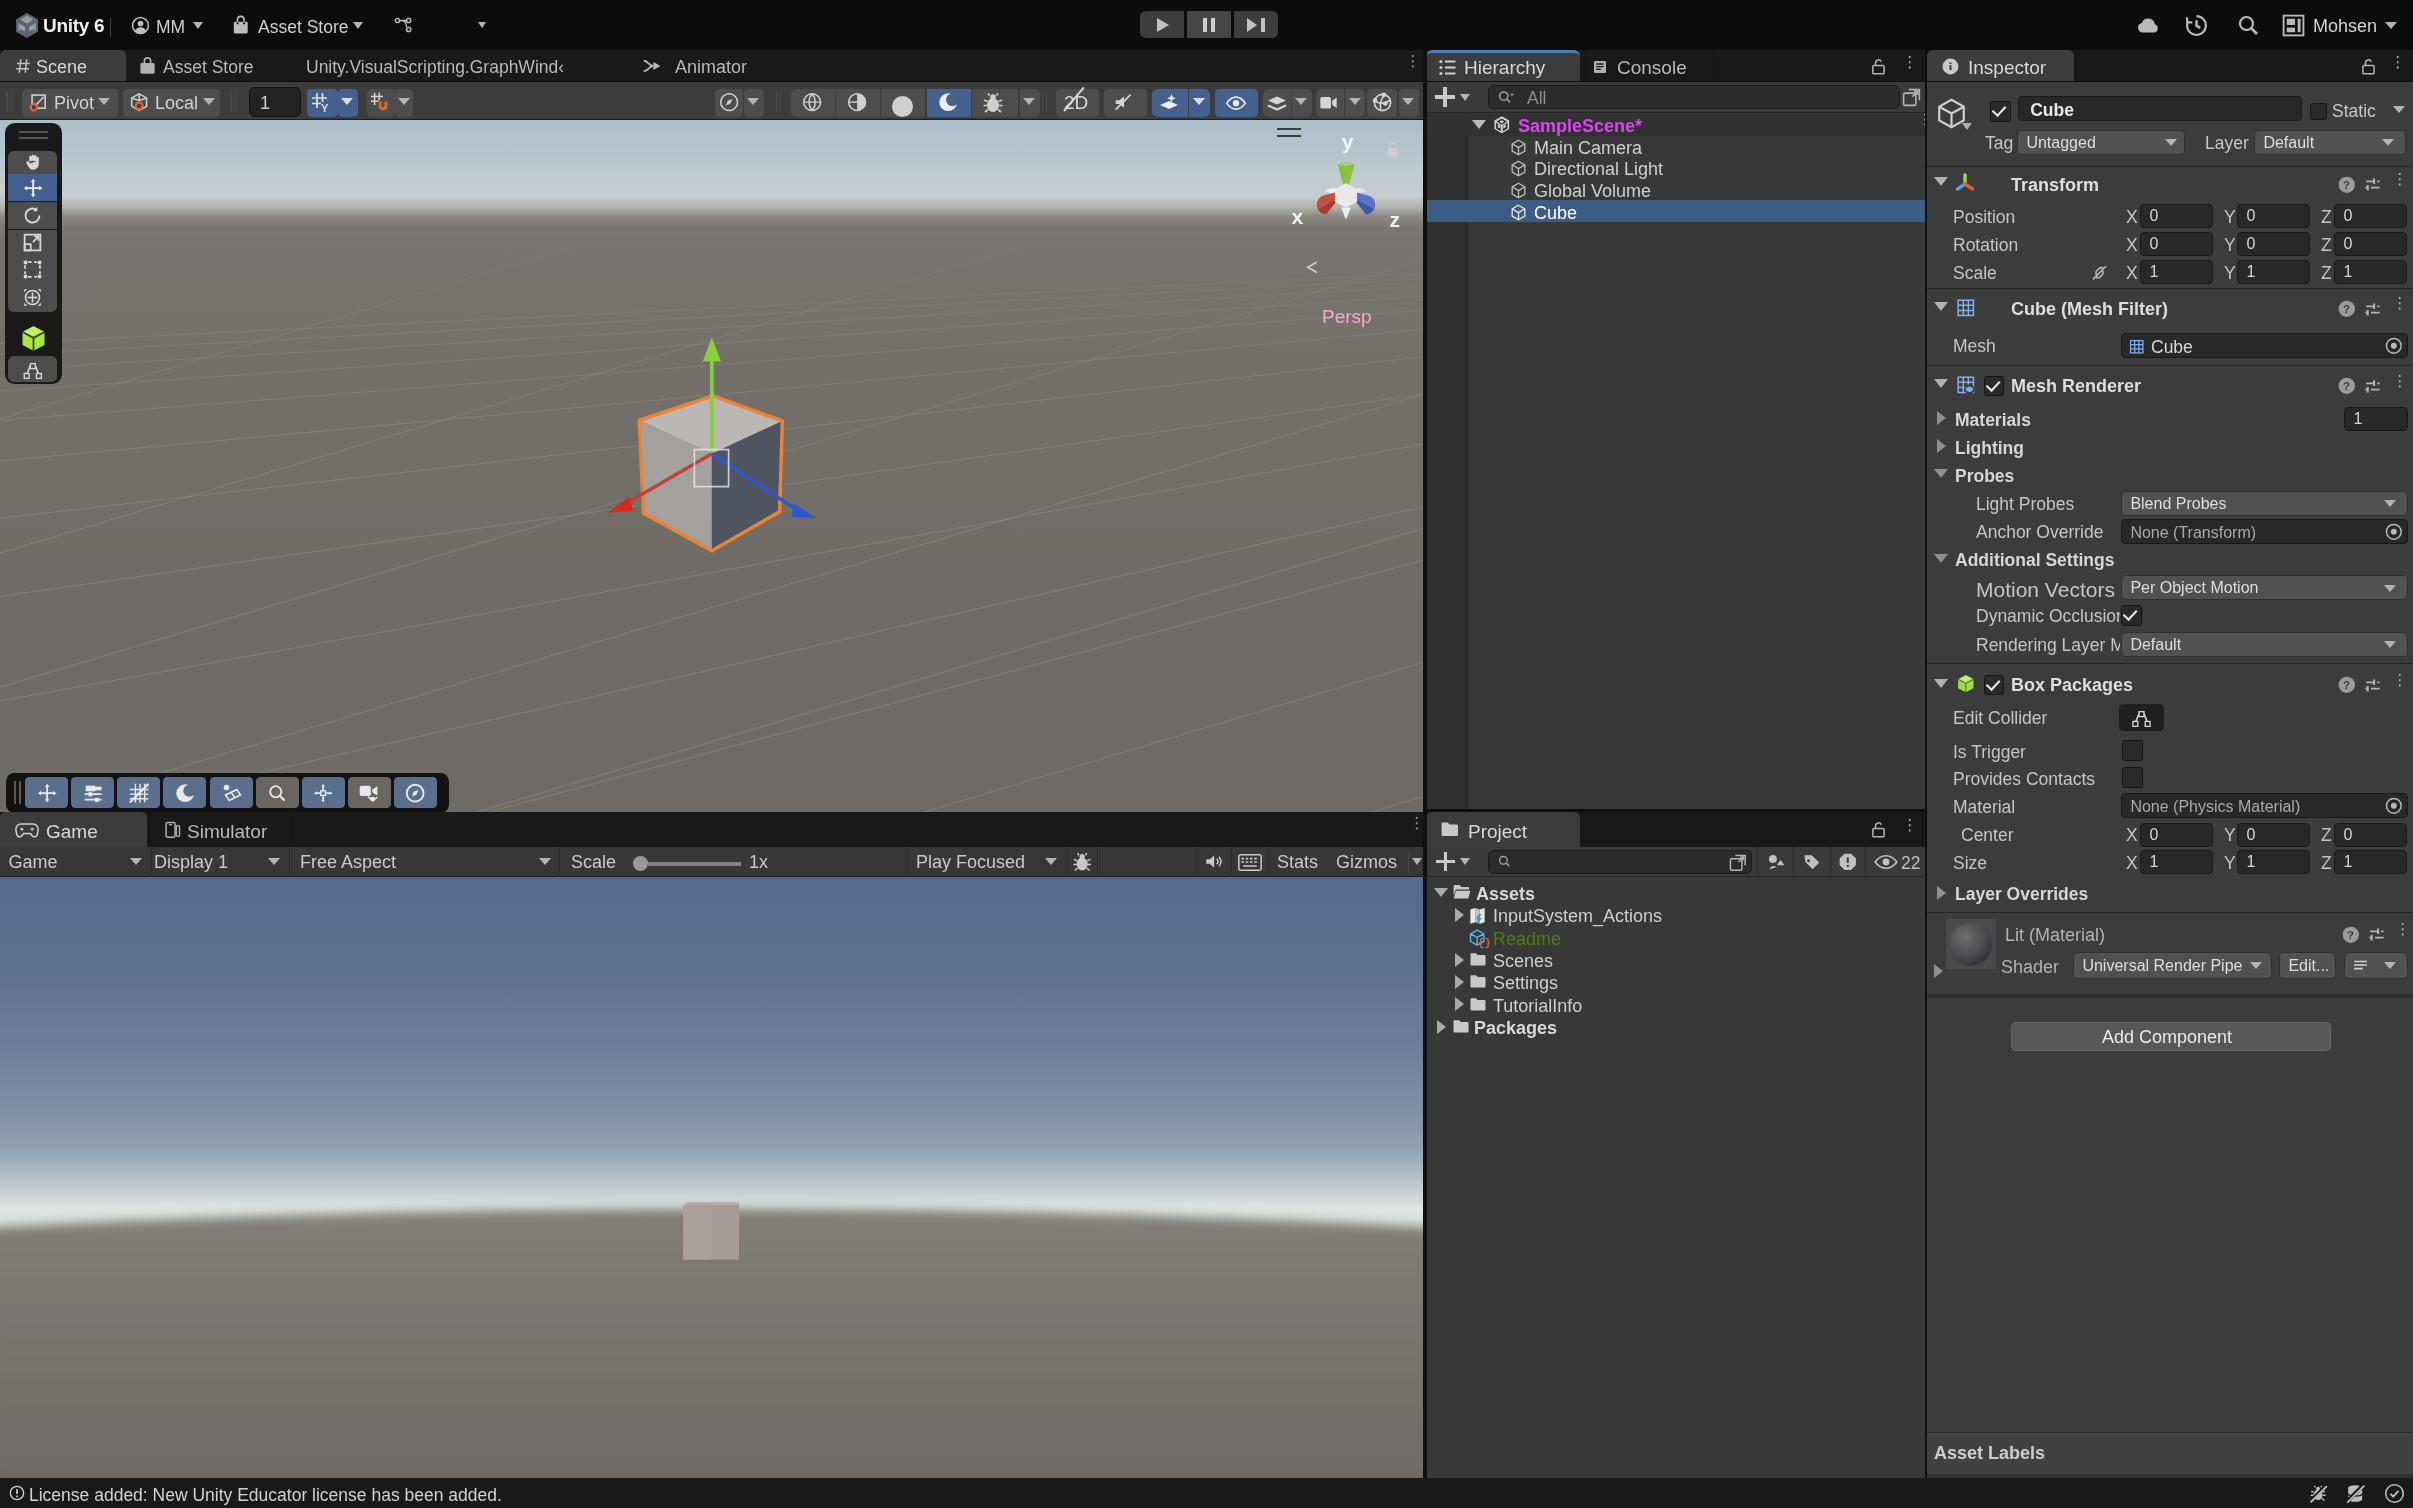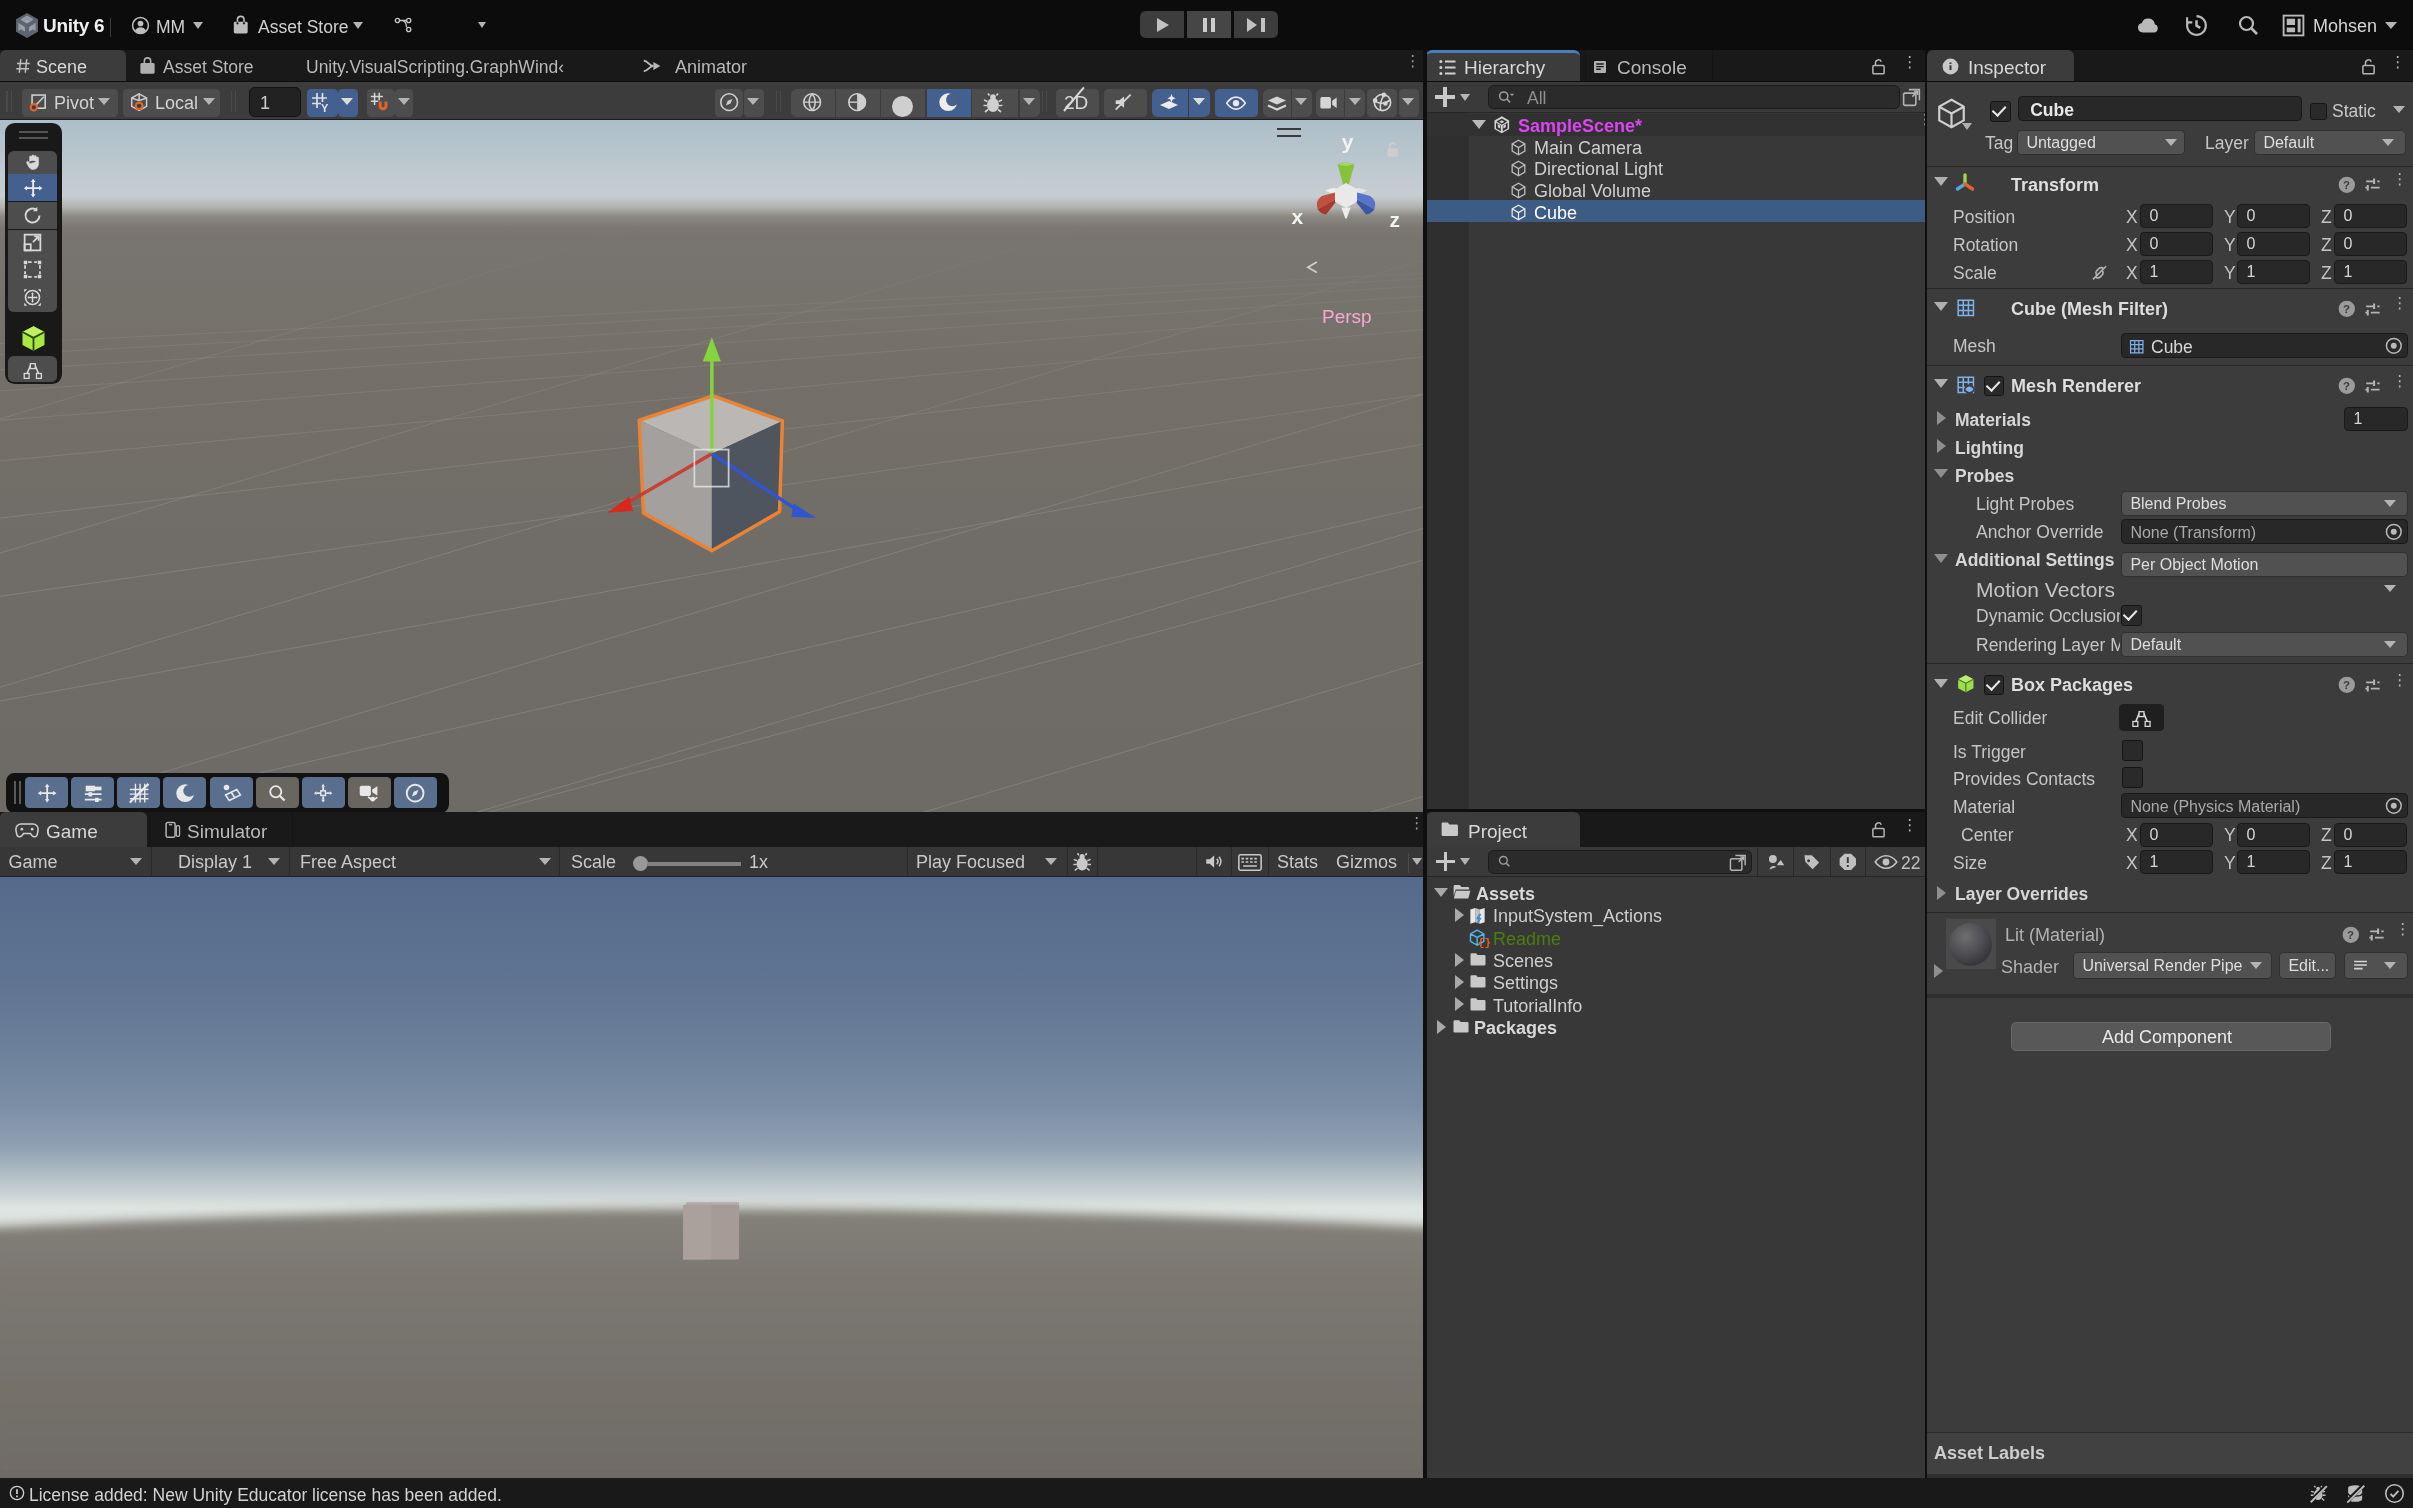--- a/index.html
+++ b/index.html
@@ -422,21 +422,21 @@
   </svg>
   <div class="a txt" style="left:187px;top:821px;font-size:19px;color:#b9b9b9;">Simulator</div>
   <div class="a" style="left:292px;top:812px;width:1.4px;height:35px;background:#141414;"></div>
   <div class="a" style="left:1409px;top:821px;color:#9a9a9a;font-size:15.4px;line-height:4.9px;">⋮</div>
 </div>
 <div class="a" style="left:0;top:847px;width:1423px;height:30px;background:#373737;border-bottom:0.7px solid #1f1f1f;box-sizing:border-box;"></div>
 <div id="gametoolbar">
   <div class="a txt" style="left:8.4px;top:852px;font-size:18px;color:#c9c9c9;">Game</div>
   <div class="dar" style="left:130px;top:858px;"></div>
   <div class="a" style="left:151px;top:847px;width:1.4px;height:30px;background:#2a2a2a;"></div>
-  <div class="a txt" style="left:178px;top:852px;font-size:18px;color:#c9c9c9;">Display 1</div>
+  <div class="a txt" style="left:154px;top:852px;font-size:18px;color:#c9c9c9;">Display 1</div>
   <div class="dar" style="left:268px;top:858px;"></div>
   <div class="a" style="left:289px;top:847px;width:1.4px;height:30px;background:#2a2a2a;"></div>
   <div class="a txt" style="left:300px;top:852px;font-size:18px;color:#c9c9c9;">Free Aspect</div>
   <div class="dar" style="left:539px;top:858px;"></div>
   <div class="a" style="left:559px;top:847px;width:1.4px;height:30px;background:#2a2a2a;"></div>
   <div class="a txt" style="left:571px;top:852px;font-size:18px;color:#c9c9c9;">Scale</div>
   <div class="a" style="left:633px;top:856px;width:15.4px;height:15.4px;border-radius:50%;background:#999;"></div>
   <div class="a" style="left:648px;top:862px;width:93px;height:3.5px;background:#828282;"></div>
   <div class="a txt" style="left:749px;top:852px;font-size:18px;color:#c9c9c9;">1x</div>
   <div class="a" style="left:907px;top:847px;width:1.4px;height:30px;background:#2a2a2a;"></div>
@@ -821,21 +821,21 @@
   <div class="fld" style="left:2121px;top:519px;width:287px;height:25px;">
       <span class="v" style="top:3.5px;color:#a9a9a9;">None (Transform)</span>
     </div>
   <svg class="a" style="left:2384px;top:522px;" width="19.6" height="19.6" viewBox="0 0 24 24">
     <circle cx="12" cy="12" r="9" fill="none" stroke="#b9b9b9" stroke-width="1.8"></circle>
     <circle cx="12" cy="12" r="3.6" fill="#b9b9b9"></circle>
   </svg>
   <div class="fold fd" style="left:1934px;top:554px;border-top-color:#8f8f8f;"></div>
   <div class="a txt b" style="left:1955px;top:550px;font-size:17.5px;color:#d6d6d6;">Additional Settings</div>
   <div class="a txt" style="left:1976px;top:578px;font-size:21px;">Motion Vectors</div>
-  <div class="dd" style="left:2121px;top:552px;width:287px;height:25px;">
+  <div class="dd" style="left:2121px;top:575px;width:287px;height:25px;">
       <span class="v" style="top:2.8px;">Per Object Motion</span>
     </div>
   <div class="dar" style="left:2384px;top:585px;"></div>
   <div class="a txt" style="left:1976px;top:606px;font-size:17.5px;width:144px;overflow:hidden;">Dynamic Occlusion</div>
   <div class="cb on" style="left:2121px;top:605px;width:21px;height:21px;"></div>
   <div class="a txt" style="left:1976px;top:635px;font-size:17.5px;width:144px;overflow:hidden;">Rendering Layer M</div>
   <div class="dd" style="left:2121px;top:632px;width:287px;height:25px;">
       <span class="v" style="top:2.8px;">Default</span>
     </div>
   <div class="dar" style="left:2384px;top:641px;"></div>

